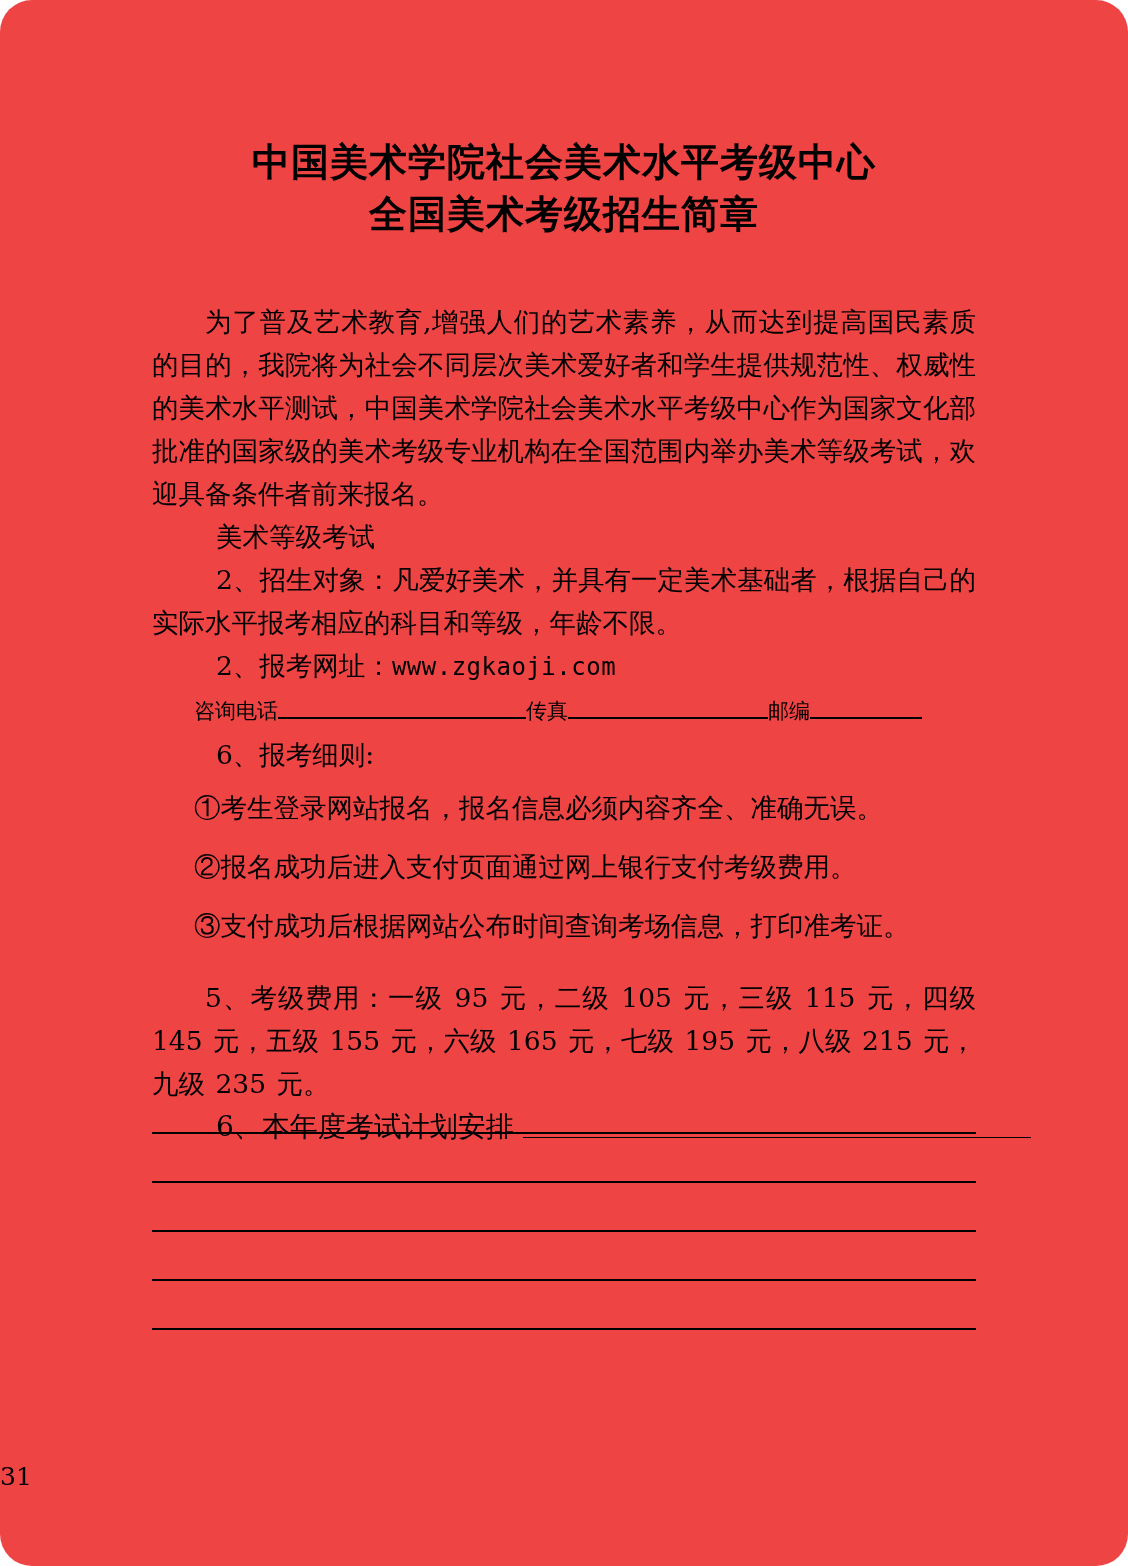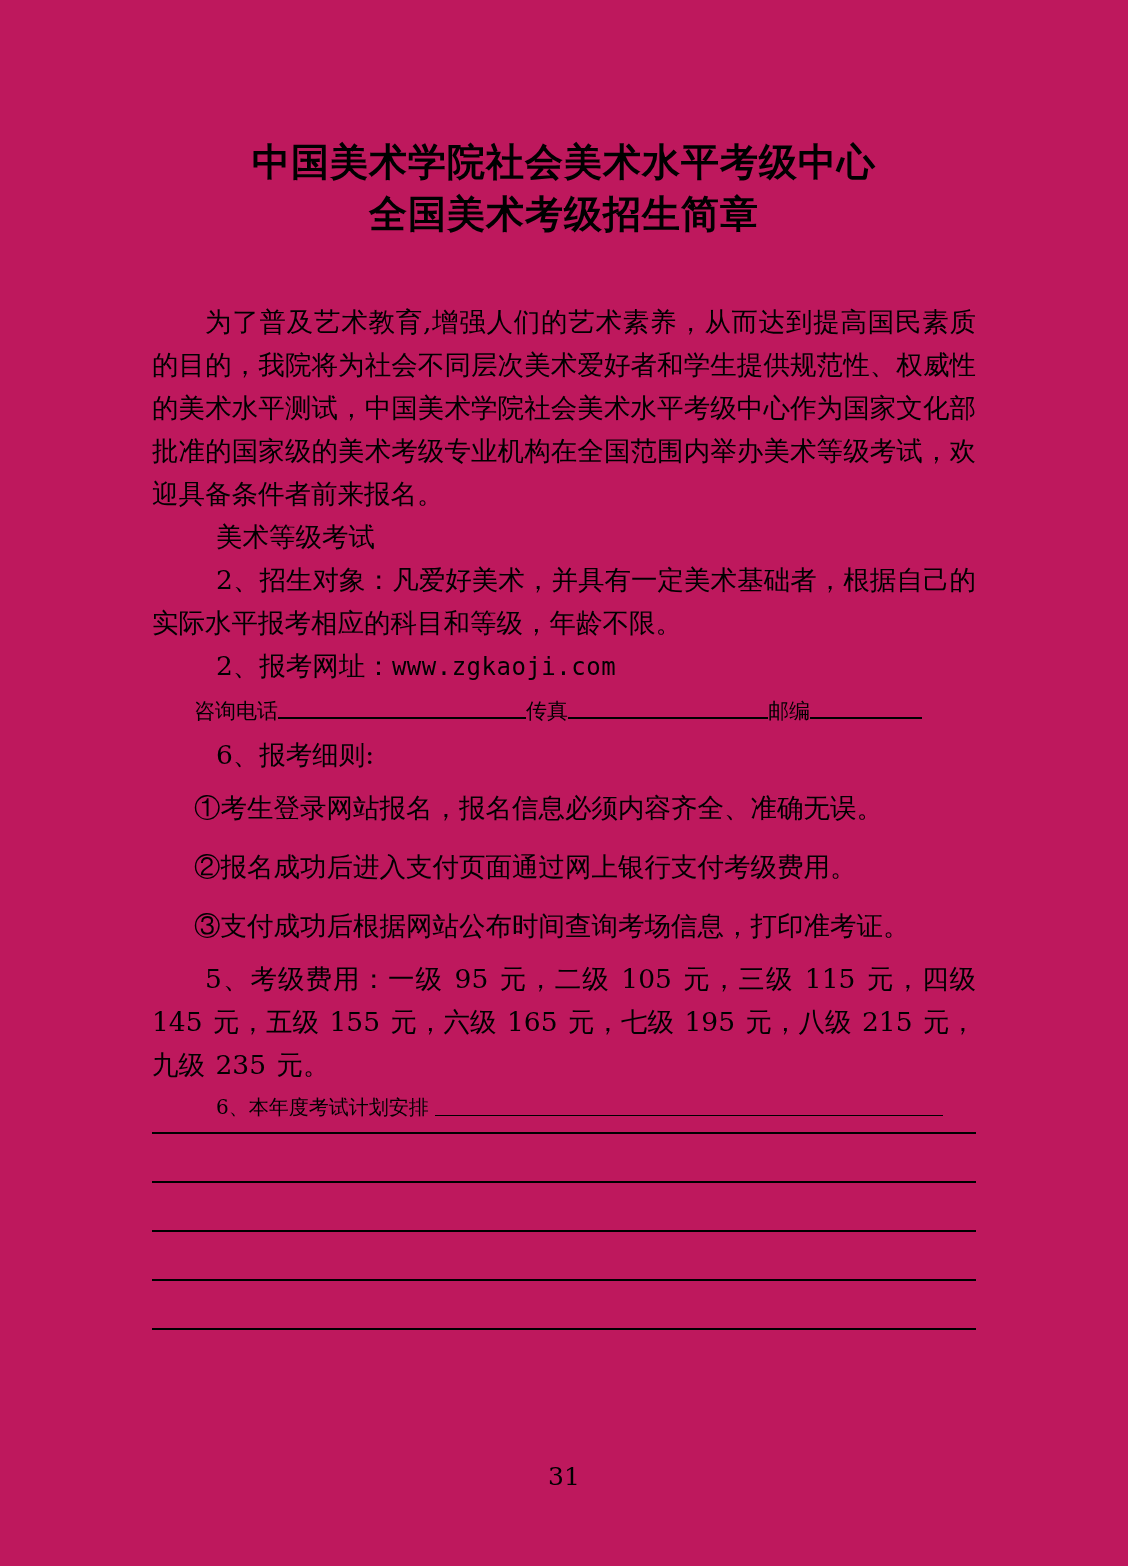--- a/index.html
+++ b/index.html
@@ -10,23 +10,24 @@
   }
   body {
     font-family: "DejaVu Serif", "Liberation Serif", serif;
     color: #000000;
   }
   .page {
     position: relative;
     width: 1128px;
     height: 1566px;
     margin: 0 auto;
-    background: #be185d;
+    background: #ef4444;
     overflow: hidden;
     box-sizing: border-box;
+    border-radius: 32px;
   }
 
   
   .title-block {
     position: absolute;
     left: 0;
     top: 136px;
     width: 1128px;
     text-align: center;
   }
@@ -63,20 +64,21 @@
   }
   .para.indent-wide {
     text-indent: 64px;
   }
   .gap-sm { height: 10px; }
   .gap-md { height: 16px; }
 
   .spaced {
     
     word-spacing: 2px;
+    margin-top: 19px;
   }
 
   .url {
     font-family: "DejaVu Sans Mono", "Liberation Mono", monospace;
     font-size: 24px;
     letter-spacing: 0.5px;
   }
 
   
   .blank-row {
@@ -95,21 +97,21 @@
     border-bottom: 2px solid #000000;
     height: 28px;
     margin-bottom: -1px;
   }
   .rule-tel   { width: 248px; }
   .rule-fax   { width: 200px; }
   .rule-zip   { width: 112px; }
 
   
   .item6-row {
-    font-size: 20px;
+    font-size: 28px;
     line-height: 43px;
     white-space: nowrap;
     padding-left: 64px;
   }
   .item6-rule {
     display: inline-block;
     vertical-align: baseline;
     border-bottom: 1.8px solid #000000;
     height: 26px;
     margin-bottom: -2px;
@@ -127,21 +129,21 @@
     border-bottom: 2.2px solid #000000;
     height: 47px;
   }
 
   
   .page-number {
     position: absolute;
     left: 0;
     top: 1462px;
     width: 1128px;
-    text-align: center;
+    text-align: left;
     font-size: 25px;
     font-family: "DejaVu Serif", "Liberation Serif", serif;
   }
 </style>
 </head>
 <body>
 
 <div class="page">
 
   <div class="title-block">

